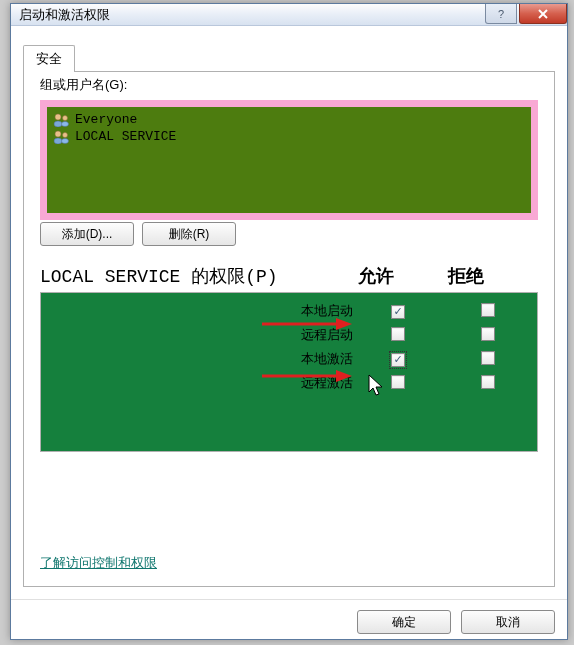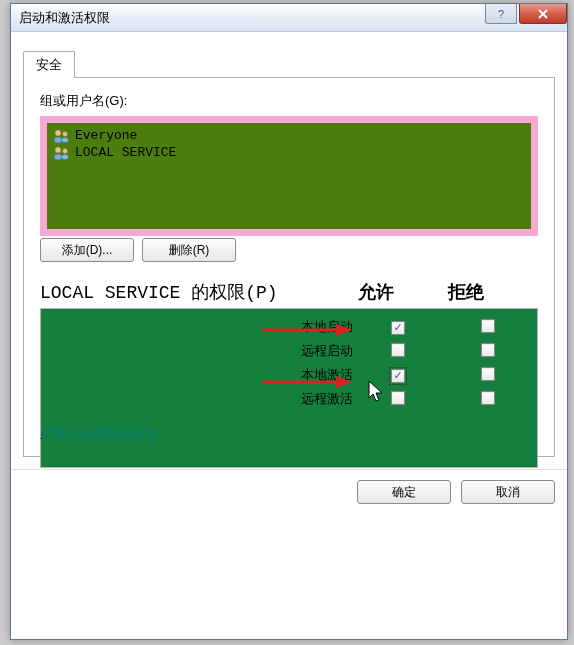--- a/index.html
+++ b/index.html
@@ -15,21 +15,21 @@
       position: absolute;
       left: 10px;
       top: 3px;
       width: 558px;
       height: 637px;
       background: #fff;
       border: 1px solid #5c7a9e;
       box-shadow: 0 0 8px rgba(0,0,0,0.3);
     }
     .titlebar {
-      height: 28px;
+      height: 22px;
       background: linear-gradient(to bottom, #fdfdfd 0%, #e8eef7 50%, #d8e2f0 100%);
       border-bottom: 1px solid #b9c7db;
       display: flex;
       align-items: center;
       padding-left: 8px;
       position: relative;
     }
     .titlebar-text { font-size: 13px; color: #000; }
     .titlebar-btns { position: absolute; right: 0; top: 0; display: flex; height: 20px;}
     .titlebar-btn {
@@ -59,22 +59,22 @@
       border-bottom: none;
       background: #fff;
       border-radius: 2px 2px 0 0;
       font-size: 13px;
       position: relative;
       top: 1px;
     }
     .tab-body {
       border: 1px solid #b0b0b0;
       background: #fff;
-      padding: 14px 16px;
-      height: 380px;
+      padding: 4px 16px;
+      height: 516px;
       position: relative;
     }
     .group-label { font-size: 13px; margin-bottom: 6px;}
     .listbox {
       border: 7px solid #f9a8d4;
       background: #4d7c0f;
       height: 120px;
       padding: 4px;
       overflow: auto;
     }

